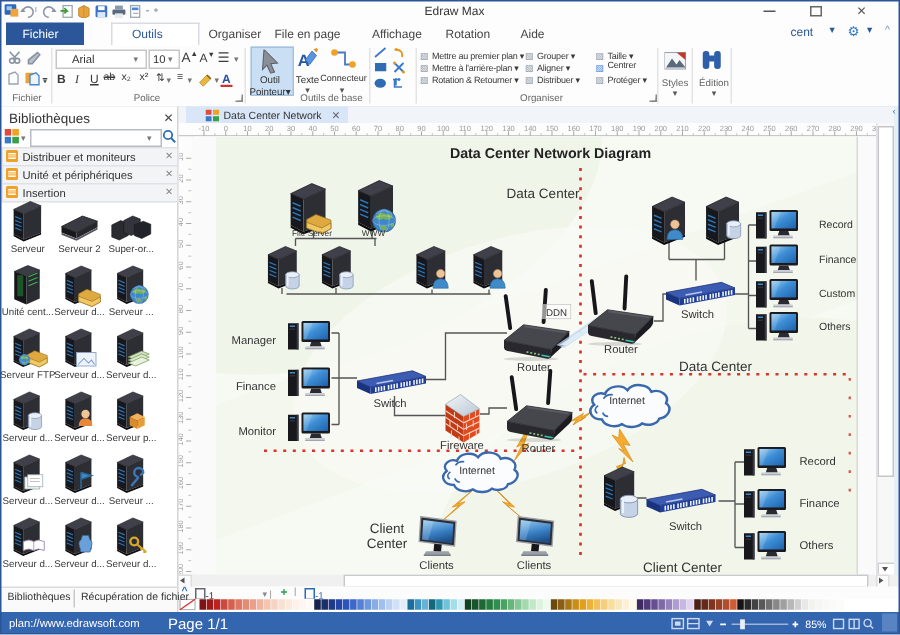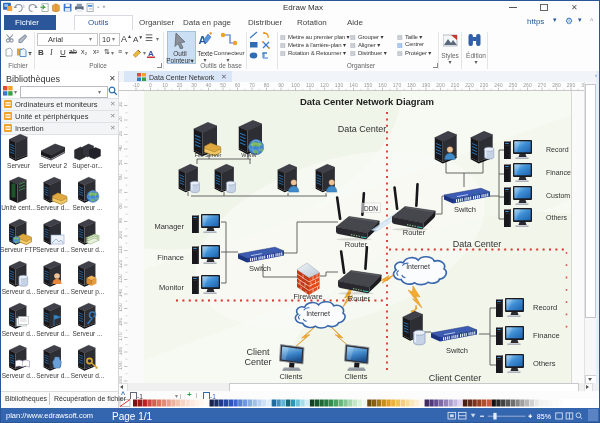--- a/index.html
+++ b/index.html
@@ -43,25 +43,25 @@
 <div class="abs" style="left:509px;top:7px;width:8px;height:1px;background:#555"></div>
 <div class="abs" style="left:540px;top:4px;width:6px;height:5px;border:1px solid #666"></div>
 <div class="t" style="left:571px;top:3px;font-size:8px;color:#555">✕</div>
 </div>
 <div class="abs" style="left:0;top:14px;width:600px;height:16px;background:#fdfdfd">
 <div class="abs" style="left:4px;top:1px;width:52px;height:15px;background:#2b579a"></div>
 <div class="t" style="left:15px;top:4px;font-size:8px;color:#fff">Fichier</div>
 <div class="abs" style="left:74px;top:1px;width:57px;height:16px;background:#fff;border:1px solid #d8dce2;border-bottom:none"></div>
 <div class="t" style="left:88px;top:4px;font-size:8px;color:#2b579a">Outils</div>
 <div class="t" style="left:139px;top:4px;font-size:8px;color:#444">Organiser</div>
-<div class="t" style="left:183px;top:4px;font-size:8px;color:#444">Data en page</div>
-<div class="t" style="left:248px;top:4px;font-size:8px;color:#444">Distribuer</div>
+<div class="t" style="left:183px;top:4px;font-size:8px;color:#444">File en page</div>
+<div class="t" style="left:248px;top:4px;font-size:8px;color:#444">Affichage</div>
 <div class="t" style="left:297px;top:4px;font-size:8px;color:#444">Rotation</div>
 <div class="t" style="left:347px;top:4px;font-size:8px;color:#444">Aide</div>
-<div class="t" style="left:527px;top:3px;font-size:8px;color:#2b579a">https</div>
+<div class="t" style="left:527px;top:3px;font-size:8px;color:#2b579a">cent</div>
 <div class="t" style="left:553px;top:2px;font-size:7px;color:#2b579a">▾</div>
 <div class="t" style="left:565px;top:2px;font-size:9px;color:#2e75c8">⚙</div>
 <div class="t" style="left:578px;top:2px;font-size:7px;color:#2b579a">▾</div>
 <div class="t" style="left:590px;top:3px;font-size:7px;color:#7a8aa0">^</div>
 </div>
 <div class="abs" style="left:0;top:30px;width:600px;height:41px;background:#fdfdfd;border-bottom:1px solid #c2cfe2">
 <div class="abs" style="left:34px;top:2px;width:1px;height:37px;background:#e4e4e4"></div>
 <div class="abs" style="left:163px;top:2px;width:1px;height:37px;background:#e4e4e4"></div>
 <div class="abs" style="left:246px;top:2px;width:1px;height:37px;background:#e4e4e4"></div>
 <div class="abs" style="left:277px;top:2px;width:1px;height:37px;background:#e4e4e4"></div>
@@ -490,21 +490,21 @@
 <circle cx="4" cy="4" r="2.8" fill="none" stroke="#2e6fb0" stroke-width="1.2"></circle>
     <line x1="6" y1="6" x2="8.8" y2="8.8" stroke="#2e6fb0" stroke-width="1.3"></line>
 </svg>
 <div class="abs" style="left:1px;top:97.5px;width:116px;height:11px;background:#f3f4f6;border:1px solid #e0e2e6"></div>
 <svg class="abs" style="left:4px;top:99.5px" width="8" height="8" viewBox="0 0 8 8">
     <rect x="0" y="0" width="8" height="8" rx="1" fill="#f0a126"></rect>
     <rect x="1.5" y="2" width="5" height="4" fill="#fff"></rect>
     <line x1="1.5" y1="3.3" x2="6.5" y2="3.3" stroke="#f0a126" stroke-width=".7"></line>
     <line x1="1.5" y1="4.6" x2="6.5" y2="4.6" stroke="#f0a126" stroke-width=".7"></line>
   </svg>
-<div class="t" style="left:15px;top:99.5px;font-size:7.5px;color:#333">Ordinateurs et moniteurs</div>
+<div class="t" style="left:15px;top:99.5px;font-size:7.5px;color:#333">Distribuer et moniteurs</div>
 <div class="t" style="left:110px;top:100.0px;font-size:6.5px;color:#888">✕</div>
 <div class="abs" style="left:1px;top:109.5px;width:116px;height:11px;background:#f3f4f6;border:1px solid #e0e2e6"></div>
 <svg class="abs" style="left:4px;top:111.5px" width="8" height="8" viewBox="0 0 8 8">
     <rect x="0" y="0" width="8" height="8" rx="1" fill="#f0a126"></rect>
     <rect x="1.5" y="2" width="5" height="4" fill="#fff"></rect>
     <line x1="1.5" y1="3.3" x2="6.5" y2="3.3" stroke="#f0a126" stroke-width=".7"></line>
     <line x1="1.5" y1="4.6" x2="6.5" y2="4.6" stroke="#f0a126" stroke-width=".7"></line>
   </svg>
 <div class="t" style="left:15px;top:111.5px;font-size:7.5px;color:#333">Unité et périphériques</div>
 <div class="t" style="left:110px;top:112.0px;font-size:6.5px;color:#888">✕</div>

